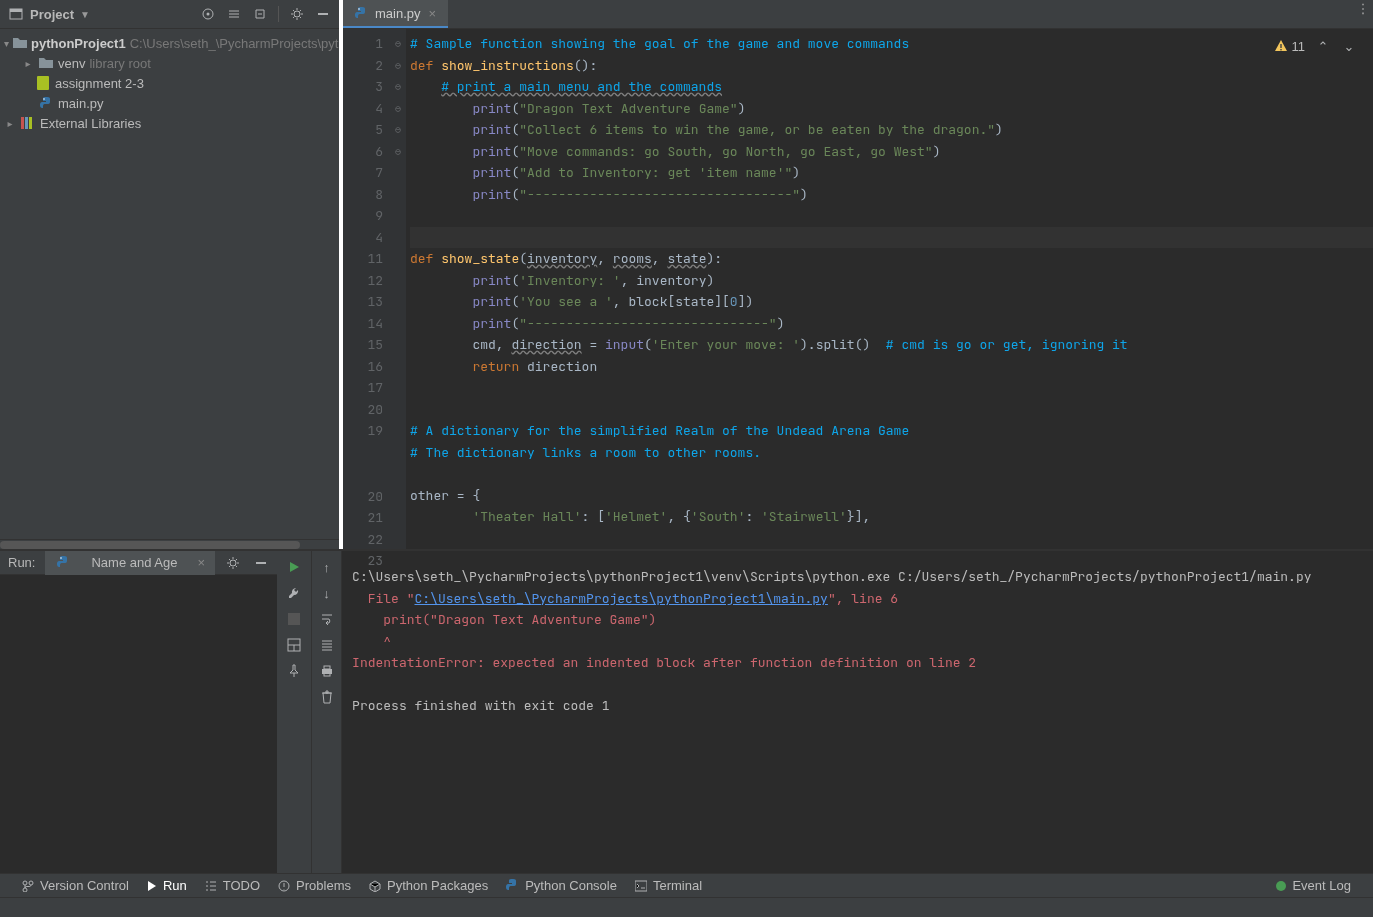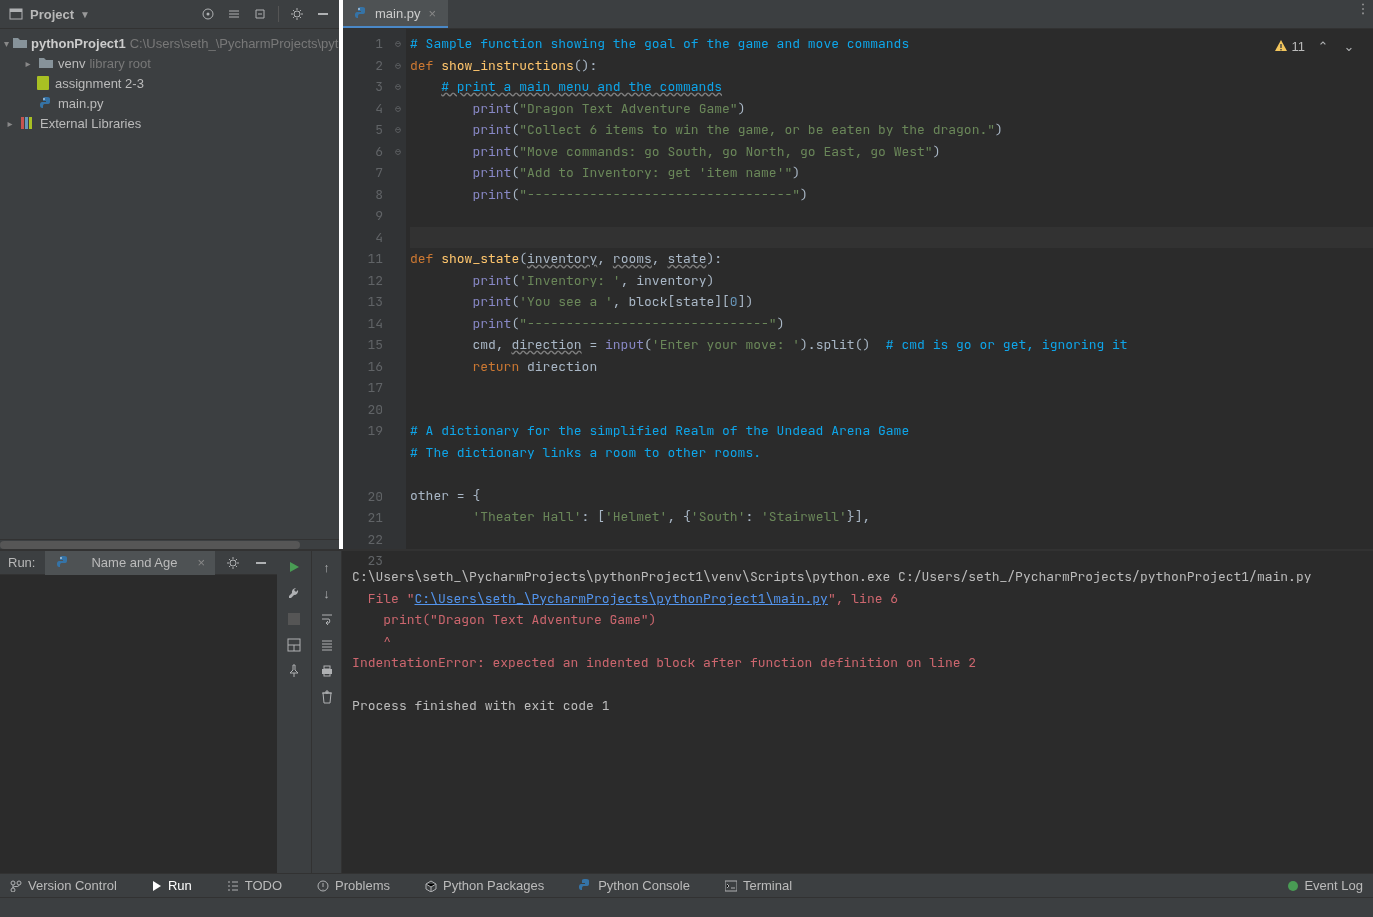--- a/index.html
+++ b/index.html
@@ -50,21 +50,21 @@
   .run-header .label { color:#b8b8b8; }
   .run-tab { display:flex; align-items:center; gap:20px; padding:0 10px; height:24px; background:#4e5254; }
   .run-header .tools { margin-left:auto; display:flex; gap:12px; }
   .run-body { flex:1; display:flex; min-height:0; }
   .run-gutter { width:35px; background:#3c3f41; display:flex; flex-direction:column; align-items:center; gap:10px; padding-top:8px; border-right:1px solid #323232; }
   .run-gutter2 { width:30px; background:#3c3f41; display:flex; flex-direction:column; align-items:center; gap:10px; padding-top:8px; border-right:1px solid #323232; }
   .console { flex:1; font:13px/21.5px "JetBrains Mono",Consolas,monospace; white-space:pre; padding:15px 10px; overflow:auto; color:#bbb;border-radius:29px; }
   .console .err { color:#cc666e; }
   .console .link { color:#5394ec; text-decoration:underline; }
   
-  .toolwin-bar { height:24px; background:#3c3f41; border-top:1px solid #323232; display:flex; align-items:center; padding:0 10px; gap:35px; color:#bbb; }
+  .toolwin-bar { height:24px; background:#3c3f41; border-top:1px solid #323232; display:flex; align-items:center; padding:0 22px; gap:18px; color:#bbb; }
   .toolwin-item { display:flex; align-items:center; gap:6px; cursor:pointer; }
   .toolwin-item.active { color:#fff; }
   .status-bar { height:20px; background:#3c3f41; border-top:1px solid #323232; display:flex; align-items:center; justify-content:flex-end; padding:0 10px; gap:10px; color:#bbb; font-size:12px; }
   .badge-green { width:10px;height:10px;border-radius:50%;background:#499c54;display:inline-block; }
 </style>
 </head>
 <body>
 
 <div class="root">
   <div class="top">

